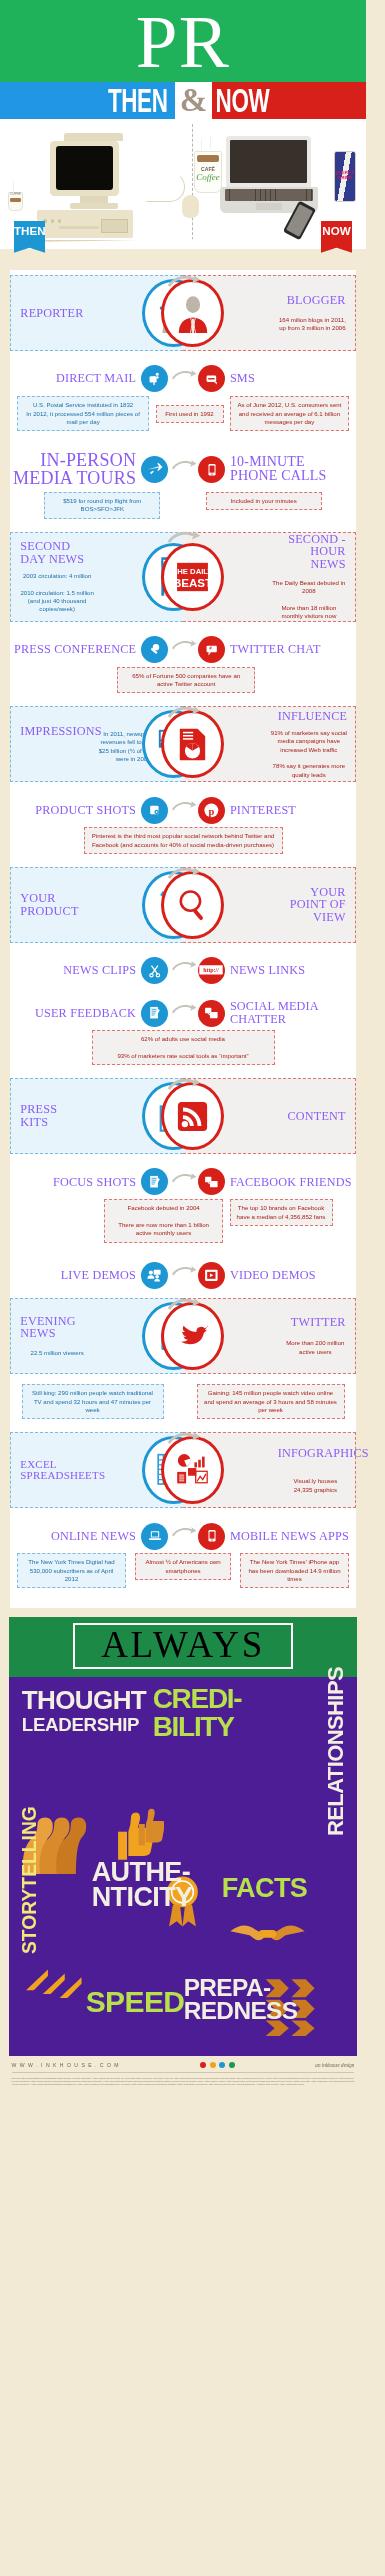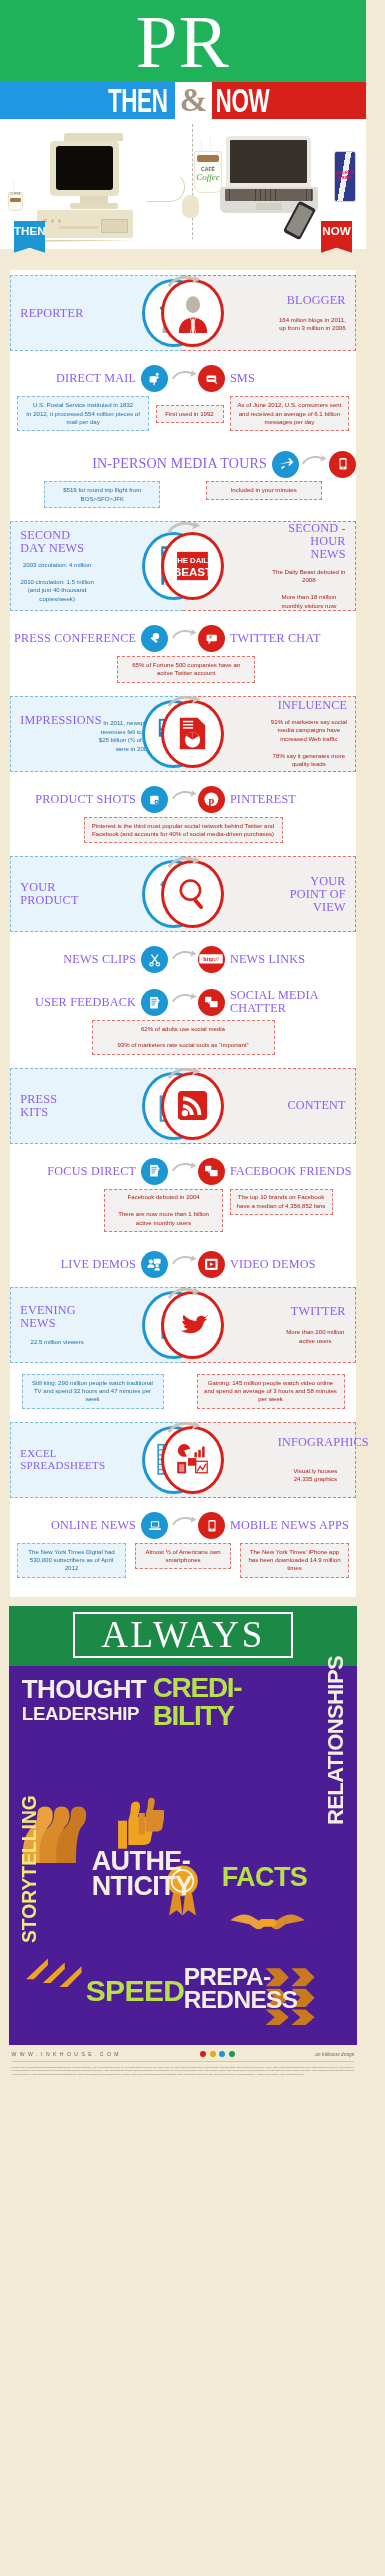--- a/index.html
+++ b/index.html
@@ -171,21 +171,21 @@
   .boxed .half.now  .stat-in { color:#a8201b; width: 84px; padding-right: 7.7px; margin-left:auto; }
 
   
   .always-wrap { background:#f3ead6; padding: 9px 0 0; }
   .always-band {
     background: #1c8a46; margin: 0 9px; padding: 6.4px 0 7.7px;
     display:flex; align-items:center; justify-content:center;
   }
   .always-band .inner { border: 2.6px solid #fff; padding: 1.3px 26px 3.9px; }
   .always-band .txt {
-    font-family:"Liberation Serif",serif; color:#ffffff; font-size: 37px; line-height:1;
+    font-family:"Liberation Serif",serif; color:#000000; font-size: 37px; line-height:1;
     letter-spacing: 2.6px;
   }
   .words {
     background: #4c1d95; margin: 0 9px; padding: 9px 7.7px 11.6px;
     position: relative; min-height: 360px;
   }
   .wordgrid { position: relative; height: 358px; }
   .w { position: absolute; font-family: "Liberation Sans", sans-serif; font-weight: bold; line-height: .92; }
   .w.cream { color: #f2efe2; }
   .w.lime  { color: #b7e04a; }
@@ -359,38 +359,39 @@
       <div class="statrow" style="align-items:flex-start;">
         <div class="stat blue" style="width:132px;white-space:pre-line;">U.S. Postal Service instituted in 1832
 In 2012, it processed 554 million pieces of mail per day</div>
         <div class="stat red" style="width:68px;align-self:center;">First used in 1992</div>
         <div class="stat red" style="width:119px;">As of June 2012, U.S. consumers sent and received an average of 6.1 billion messages per day</div>
       </div>
     </div>
 
     <div class="row">
       <div class="inline">
-        <div class="lbl-then" style="font-size:14px;">IN-PERSON MEDIA TOURS</div>
+        <div class="lbl-then" style="font-size:18px;">IN-PERSON MEDIA TOURS</div>
         <div class="pill">
           <svg width="16.7" height="16.7" viewBox="0 0 24 24">
               <path d="M3 14 l18-5 -3-4 2-1 6 6 -6 6 -2-1 3-4z M7 19 l4-3 2 1 -4 4z" fill="#fff" transform="translate(-1,-1) scale(.95)"></path>
             </svg>
         </div>
         <div class="arrow" style="position:static;transform:none;margin:0 1.3px 9px;">
           <svg width="27" height="11.6" viewBox="0 0 56 22">
               <path d="M4 18 C14 2,34 0,46 6 L44 1 L55 9 L42 15 L44 10 C33 5,16 7,8 20 Z" fill="#c6c3bb"></path>
             </svg>
         </div>
         <div class="pill red">
           <svg width="15.4" height="15.4" viewBox="0 0 24 24">
               <rect x="7" y="3" width="11" height="18" rx="2" fill="#fff"></rect>
               <rect x="8.6" y="5.6" width="7.8" height="11" fill="#d8201b"></rect>
               <circle cx="12.5" cy="18.6" r="1.1" fill="#d8201b"></circle>
             </svg>
         </div>
+        <div class="lbl-now" style="font-size:14px;">10-MINUTE PHONE CALLS</div>
       </div>
       <div class="statrow">
         <div class="stat blue" style="width:116px;">$519 for round trip flight from BOS&gt;SFO&gt;JFK</div>
         <div class="stat red" style="width:116px;margin-left:39px;">Included in your minutes</div>
       </div>
     </div>
 
     <div class="row boxed">
       <div class="arrow">
         <svg width="36" height="14" viewBox="0 0 56 22">
@@ -654,21 +655,21 @@
             <path d="M11 24 a17 17 0 0 1 17 17 h-6 a11 11 0 0 0 -11 -11z" fill="#fff"></path>
             <path d="M11 12 a29 29 0 0 1 29 29 h-6 a23 23 0 0 0 -23 -23z" fill="#fff"></path>
           </svg>
         </div>
         <div class="lbl-now">CONTENT</div>
       </div>
     </div>
 
     <div class="row">
       <div class="inline">
-        <div class="lbl-then">FOCUS DIRECT</div>
+        <div class="lbl-then">FOCUS SHOTS</div>
         <div class="pill">
           <svg width="15.4" height="15.4" viewBox="0 0 24 24">
               <rect x="5" y="3" width="12" height="18" fill="#fff"></rect>
               <g fill="#1c97d4">
                 <rect x="7" y="6" width="8" height="1.3"></rect>
                 <rect x="7" y="9" width="8" height="1.3"></rect>
                 <rect x="7" y="12" width="8" height="1.3"></rect>
                 <rect x="7" y="15" width="8" height="1.3"></rect>
               </g>
               <path d="M17 6 l3 2 -7 12 -3-1z" fill="#fff"></path>

